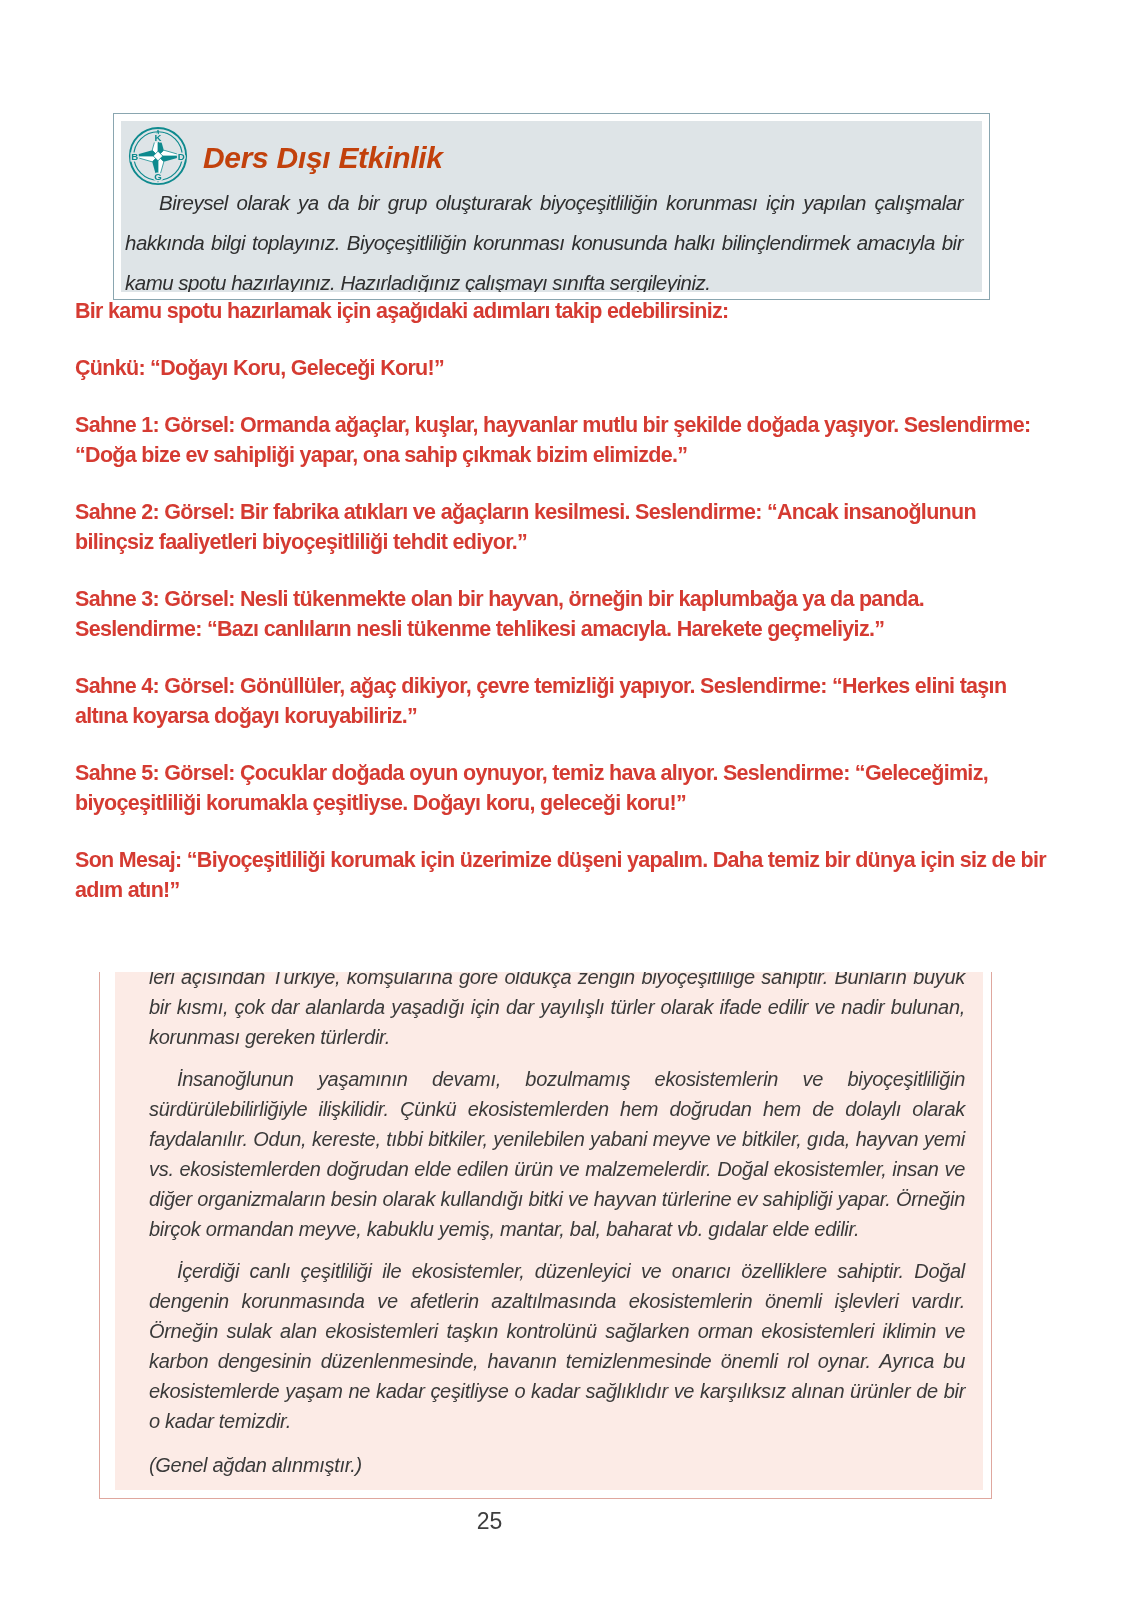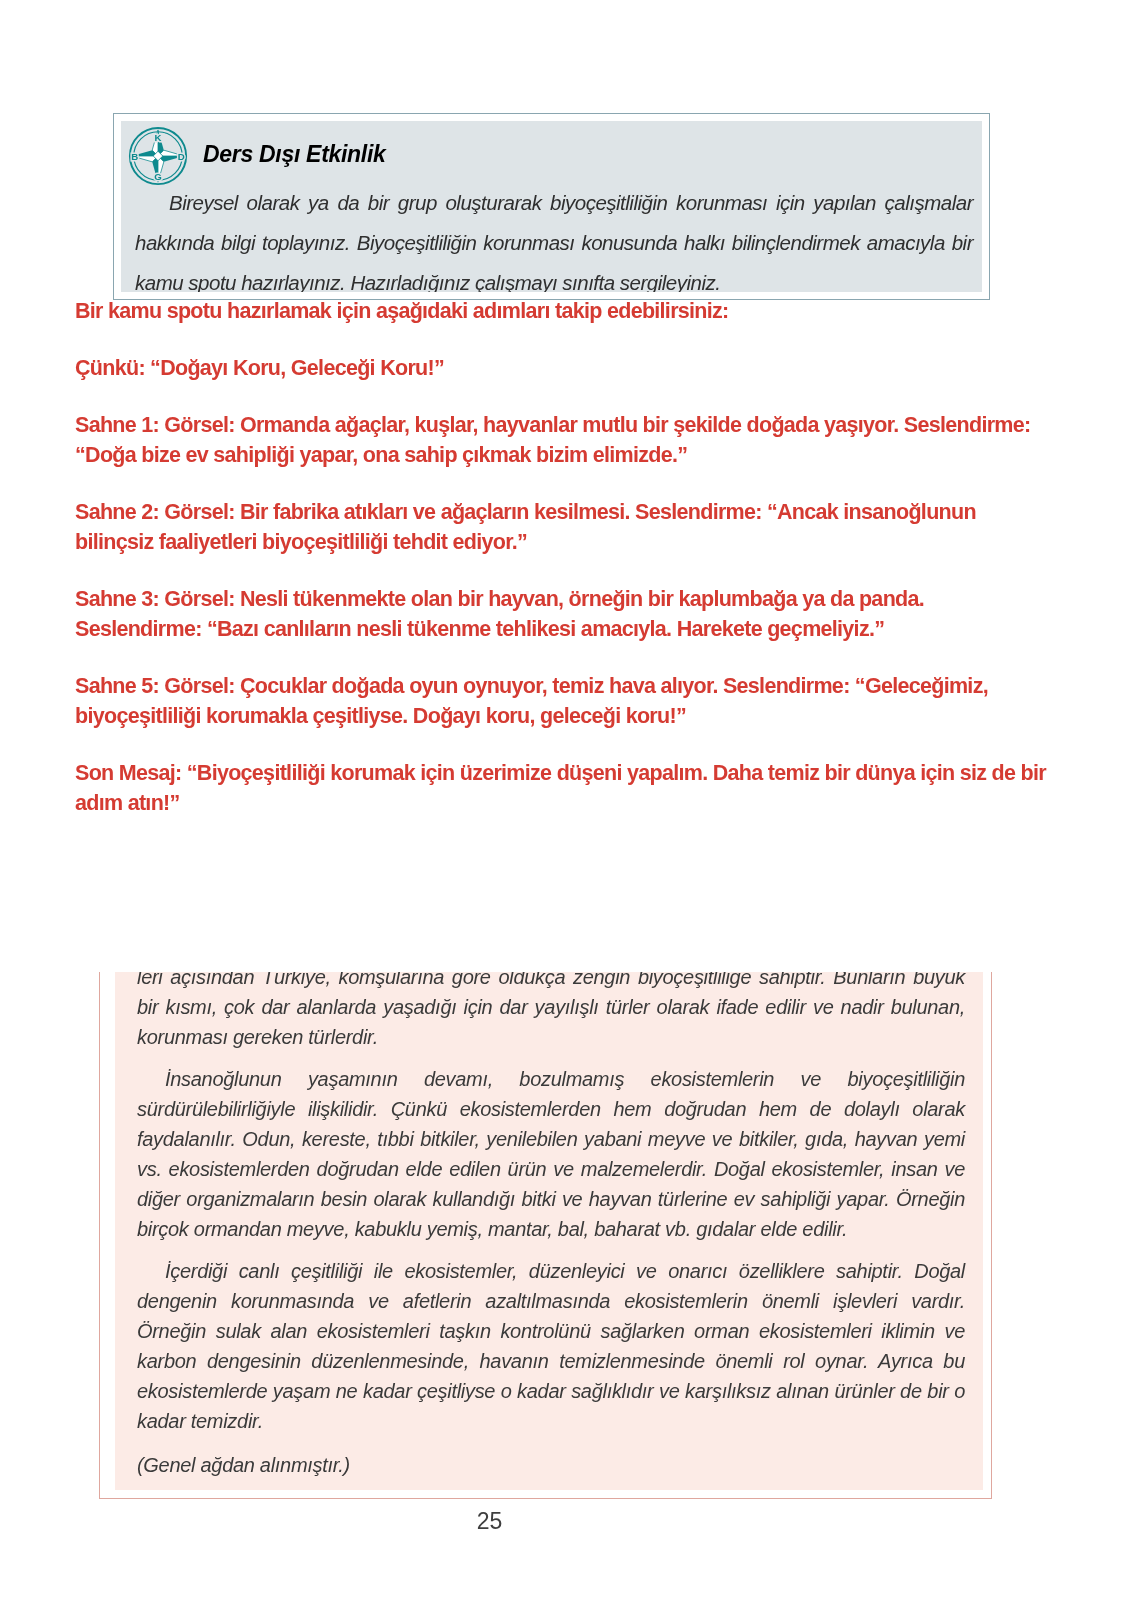--- a/index.html
+++ b/index.html
@@ -21,25 +21,25 @@
   }
   .compass{position:absolute;left:6px;top:4px;width:62px;height:62px;}
   .compass text{
     font-family:"Liberation Sans","DejaVu Sans",sans-serif;
     font-size:10px;font-weight:bold;fill:#0e8a8e;
     paint-order:stroke;stroke:#dee4e7;stroke-width:3px;
     text-anchor:middle;
   }
   .activity-title{
     position:absolute;left:82px;top:20px;margin:0;
-    font-size:23px;font-weight:bold;font-style:italic;color:#000000;
+    font-size:30px;font-weight:bold;font-style:italic;color:#c2410c;
     letter-spacing:-0.3px;
   }
   .activity-body{
-    position:absolute;left:14px;top:62px;width:838px;margin:0;
+    position:absolute;left:4px;top:62px;width:838px;margin:0;
     font-size:20.5px;font-style:italic;color:#2f2f2f;
     line-height:40px;text-align:justify;text-indent:34px;
     letter-spacing:-0.5px;
   }
 
   
   .steps{
     position:absolute;left:75px;top:296px;width:976px;
     color:#d53b32;font-weight:bold;font-size:21.5px;line-height:30px;
     letter-spacing:-0.7px;
@@ -52,21 +52,21 @@
     position:absolute;left:99px;top:972px;width:893px;height:527px;
     border-left:1px solid #dfa79e;border-right:1px solid #dfa79e;
     border-bottom:1px solid #dfa79e;box-sizing:border-box;overflow:hidden;
   }
   .reading-fill{
     position:absolute;left:15px;top:0;right:8px;bottom:8px;
     background:#fcebe6;overflow:hidden;
     padding:0 18px 0 22px;box-sizing:border-box;
   }
   .reading-fill p{
-    margin:12px 0 0 0;
+    margin:12px 0 0 12px;
     font-size:20px;font-style:italic;color:#3a3a3a;
     line-height:30px;text-align:justify;text-indent:28px;
     letter-spacing:-0.3px;
   }
   .reading-fill p.cut{margin-top:-10px;text-indent:0;}
   .reading-fill p.credit{
     margin-top:10px;text-align:left;text-indent:0;
   }
   .reading-fill p.credit.first{margin-top:14px;}
 
@@ -105,20 +105,21 @@
       <p class="activity-body">Bireysel olarak ya da bir grup oluşturarak biyoçeşitliliğin korunması için yapılan çalışmalar hakkında bilgi toplayınız. Biyoçeşitliliğin korunması konusunda halkı bilinçlendirmek amacıyla bir kamu spotu hazırlayınız. Hazırladığınız çalışmayı sınıfta sergileyiniz.</p>
     </div>
   </section>
 
   <section class="steps">
     <p>Bir kamu spotu hazırlamak için aşağıdaki adımları takip edebilirsiniz:</p>
     <p>Çünkü: “Doğayı Koru, Geleceği Koru!”</p>
     <p>Sahne 1: Görsel: Ormanda ağaçlar, kuşlar, hayvanlar mutlu bir şekilde doğada yaşıyor. Seslendirme: “Doğa bize ev sahipliği yapar, ona sahip çıkmak bizim elimizde.”</p>
     <p>Sahne 2: Görsel: Bir fabrika atıkları ve ağaçların kesilmesi. Seslendirme: “Ancak insanoğlunun bilinçsiz faaliyetleri biyoçeşitliliği tehdit ediyor.”</p>
     <p>Sahne 3: Görsel: Nesli tükenmekte olan bir hayvan, örneğin bir kaplumbağa ya da panda. Seslendirme: “Bazı canlıların nesli tükenme tehlikesi amacıyla. Harekete geçmeliyiz.”</p>
+    <p>Sahne 4: Görsel: Gönüllüler, ağaç dikiyor, çevre temizliği yapıyor. Seslendirme: “Herkes elini taşın altına koyarsa doğayı koruyabiliriz.”</p>
     <p>Sahne 5: Görsel: Çocuklar doğada oyun oynuyor, temiz hava alıyor. Seslendirme: “Geleceğimiz, biyoçeşitliliği korumakla çeşitliyse. Doğayı koru, geleceği koru!”</p>
     <p>Son Mesaj: “Biyoçeşitliliği korumak için üzerimize düşeni yapalım. Daha temiz bir dünya için siz de bir adım atın!”</p>
   </section>
 
   <section class="reading-box">
     <div class="reading-fill">
       <p class="cut">leri açısından Türkiye, komşularına göre oldukça zengin biyoçeşitliliğe sahiptir. Bunların büyük bir kısmı, çok dar alanlarda yaşadığı için dar yayılışlı türler olarak ifade edilir ve nadir bulunan, korunması gereken türlerdir.</p>
       <p>İnsanoğlunun yaşamının devamı, bozulmamış ekosistemlerin ve biyoçeşitliliğin sürdürülebilirliğiyle ilişkilidir. Çünkü ekosistemlerden hem doğrudan hem de dolaylı olarak faydalanılır. Odun, kereste, tıbbi bitkiler, yenilebilen yabani meyve ve bitkiler, gıda, hayvan yemi vs. ekosistemlerden doğrudan elde edilen ürün ve malzemelerdir. Doğal ekosistemler, insan ve diğer organizmaların besin olarak kullandığı bitki ve hayvan türlerine ev sahipliği yapar. Örneğin birçok ormandan meyve, kabuklu yemiş, mantar, bal, baharat vb. gıdalar elde edilir.</p>
       <p>İçerdiği canlı çeşitliliği ile ekosistemler, düzenleyici ve onarıcı özelliklere sahiptir. Doğal dengenin korunmasında ve afetlerin azaltılmasında ekosistemlerin önemli işlevleri vardır. Örneğin sulak alan ekosistemleri taşkın kontrolünü sağlarken orman ekosistemleri iklimin ve karbon dengesinin düzenlenmesinde, havanın temizlenmesinde önemli rol oynar. Ayrıca bu ekosistemlerde yaşam ne kadar çeşitliyse o kadar sağlıklıdır ve karşılıksız alınan ürünler de bir o kadar temizdir.</p>
       <p class="credit first">(Genel ağdan alınmıştır.)</p>

